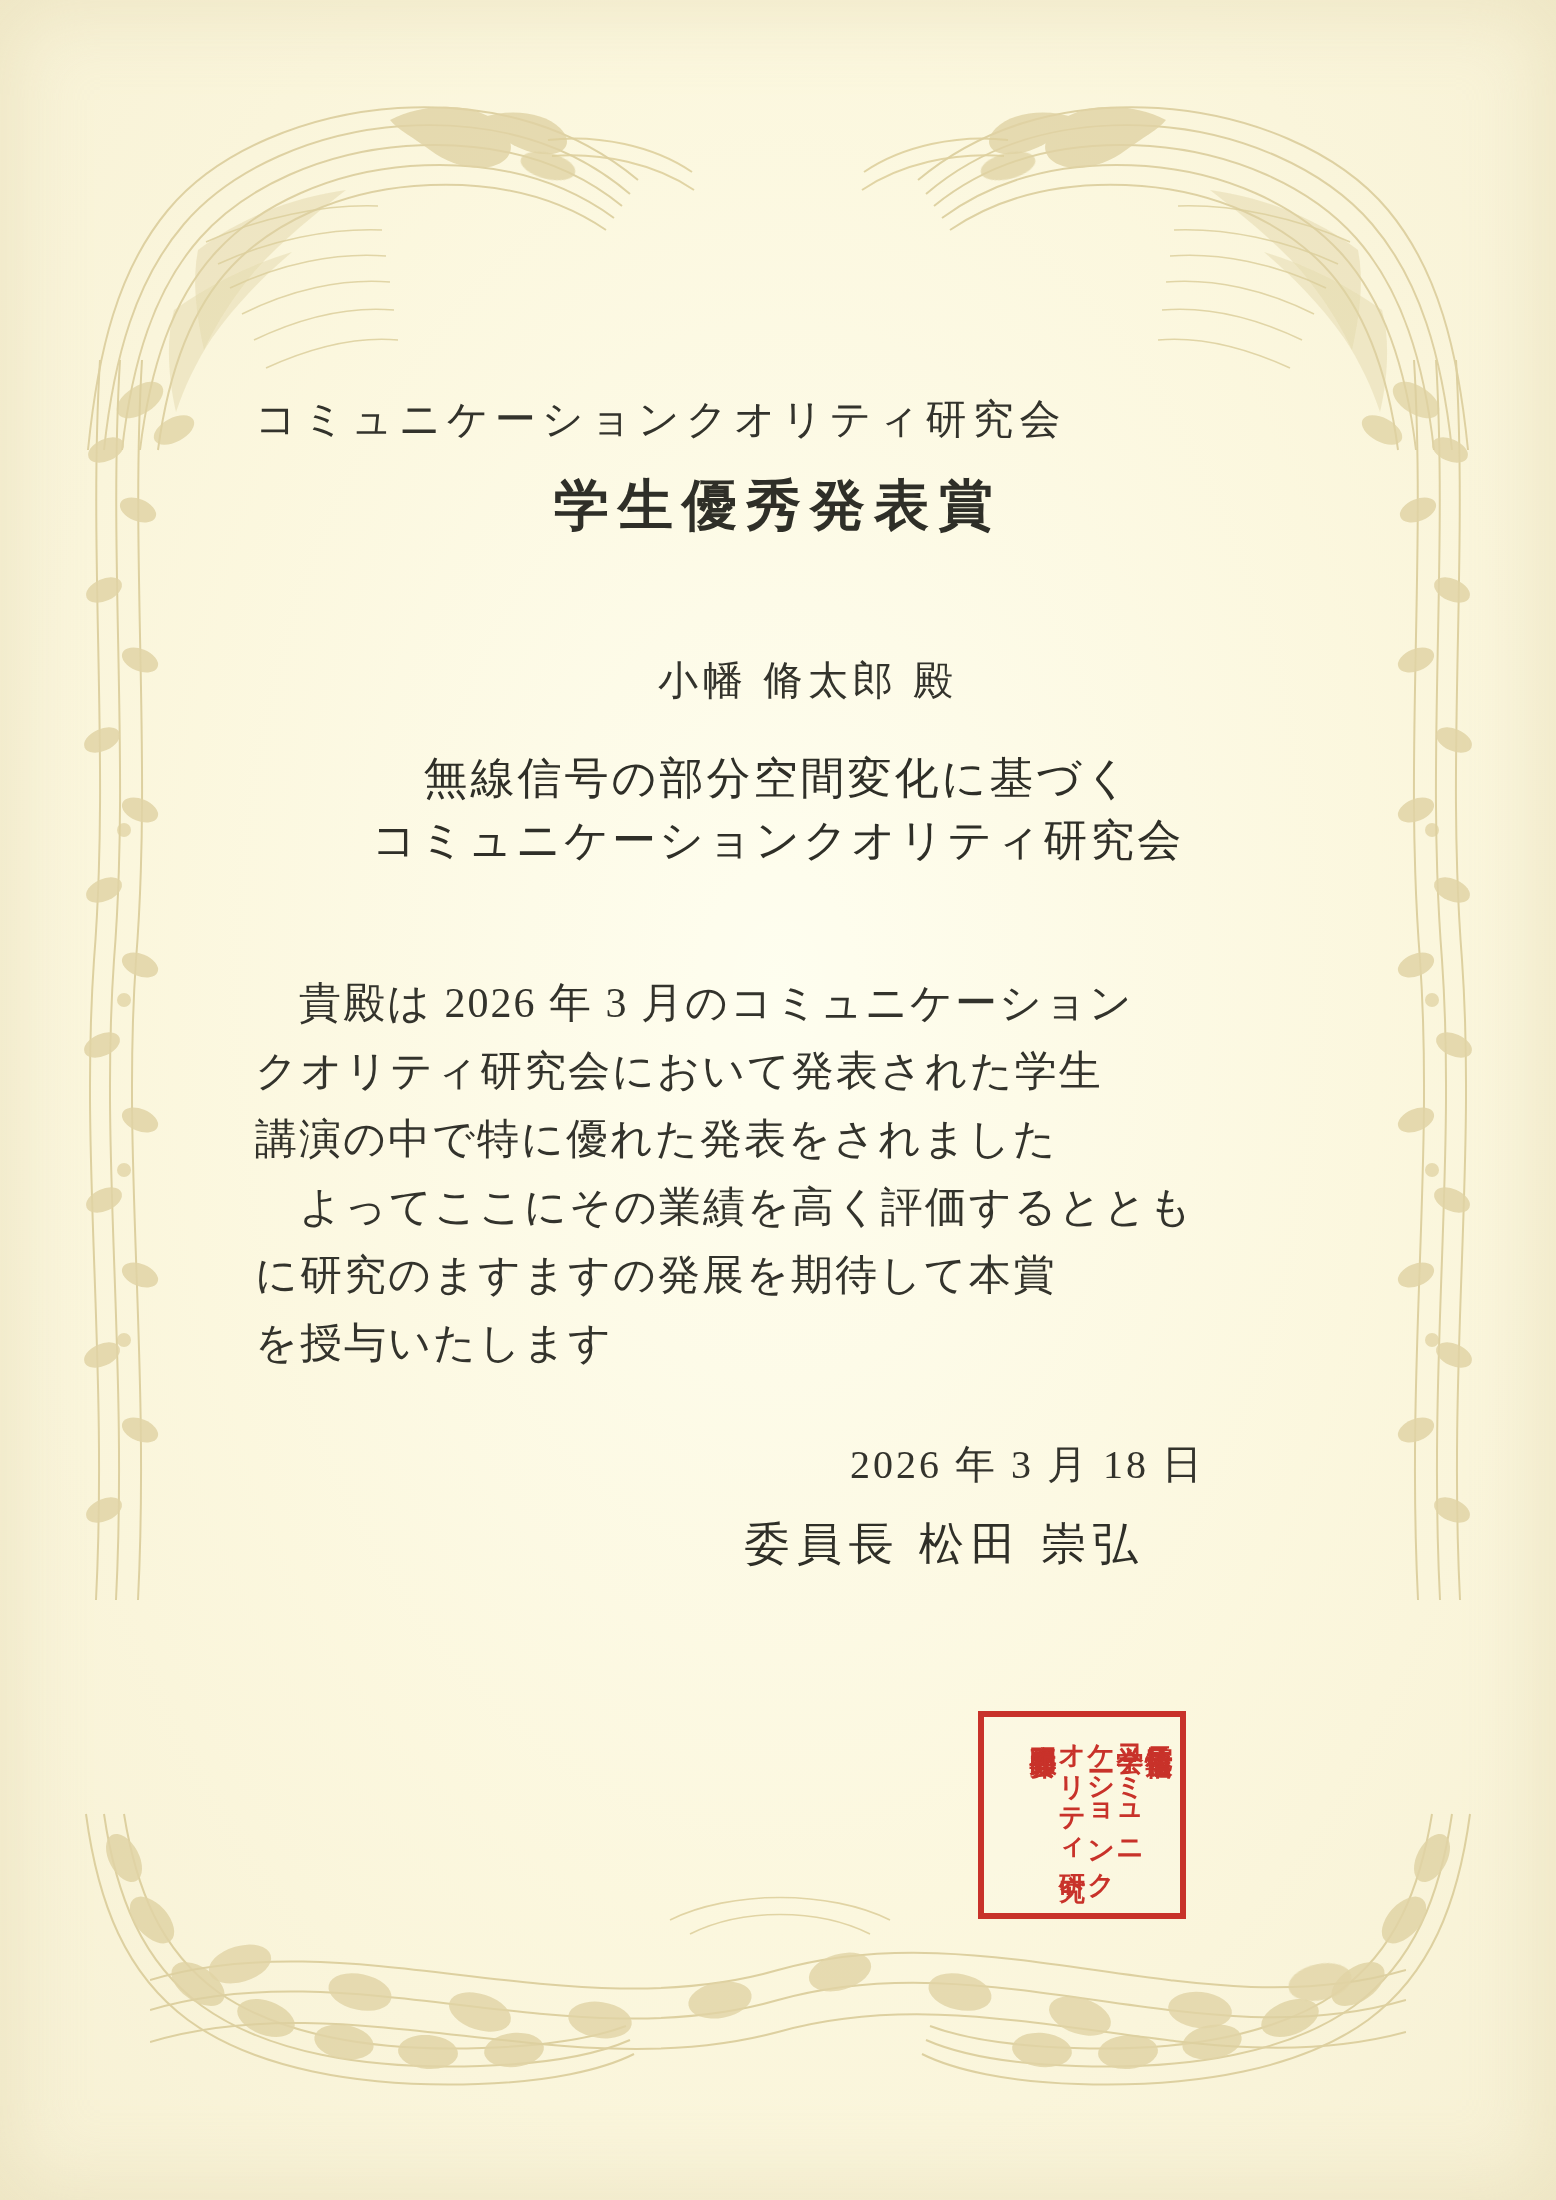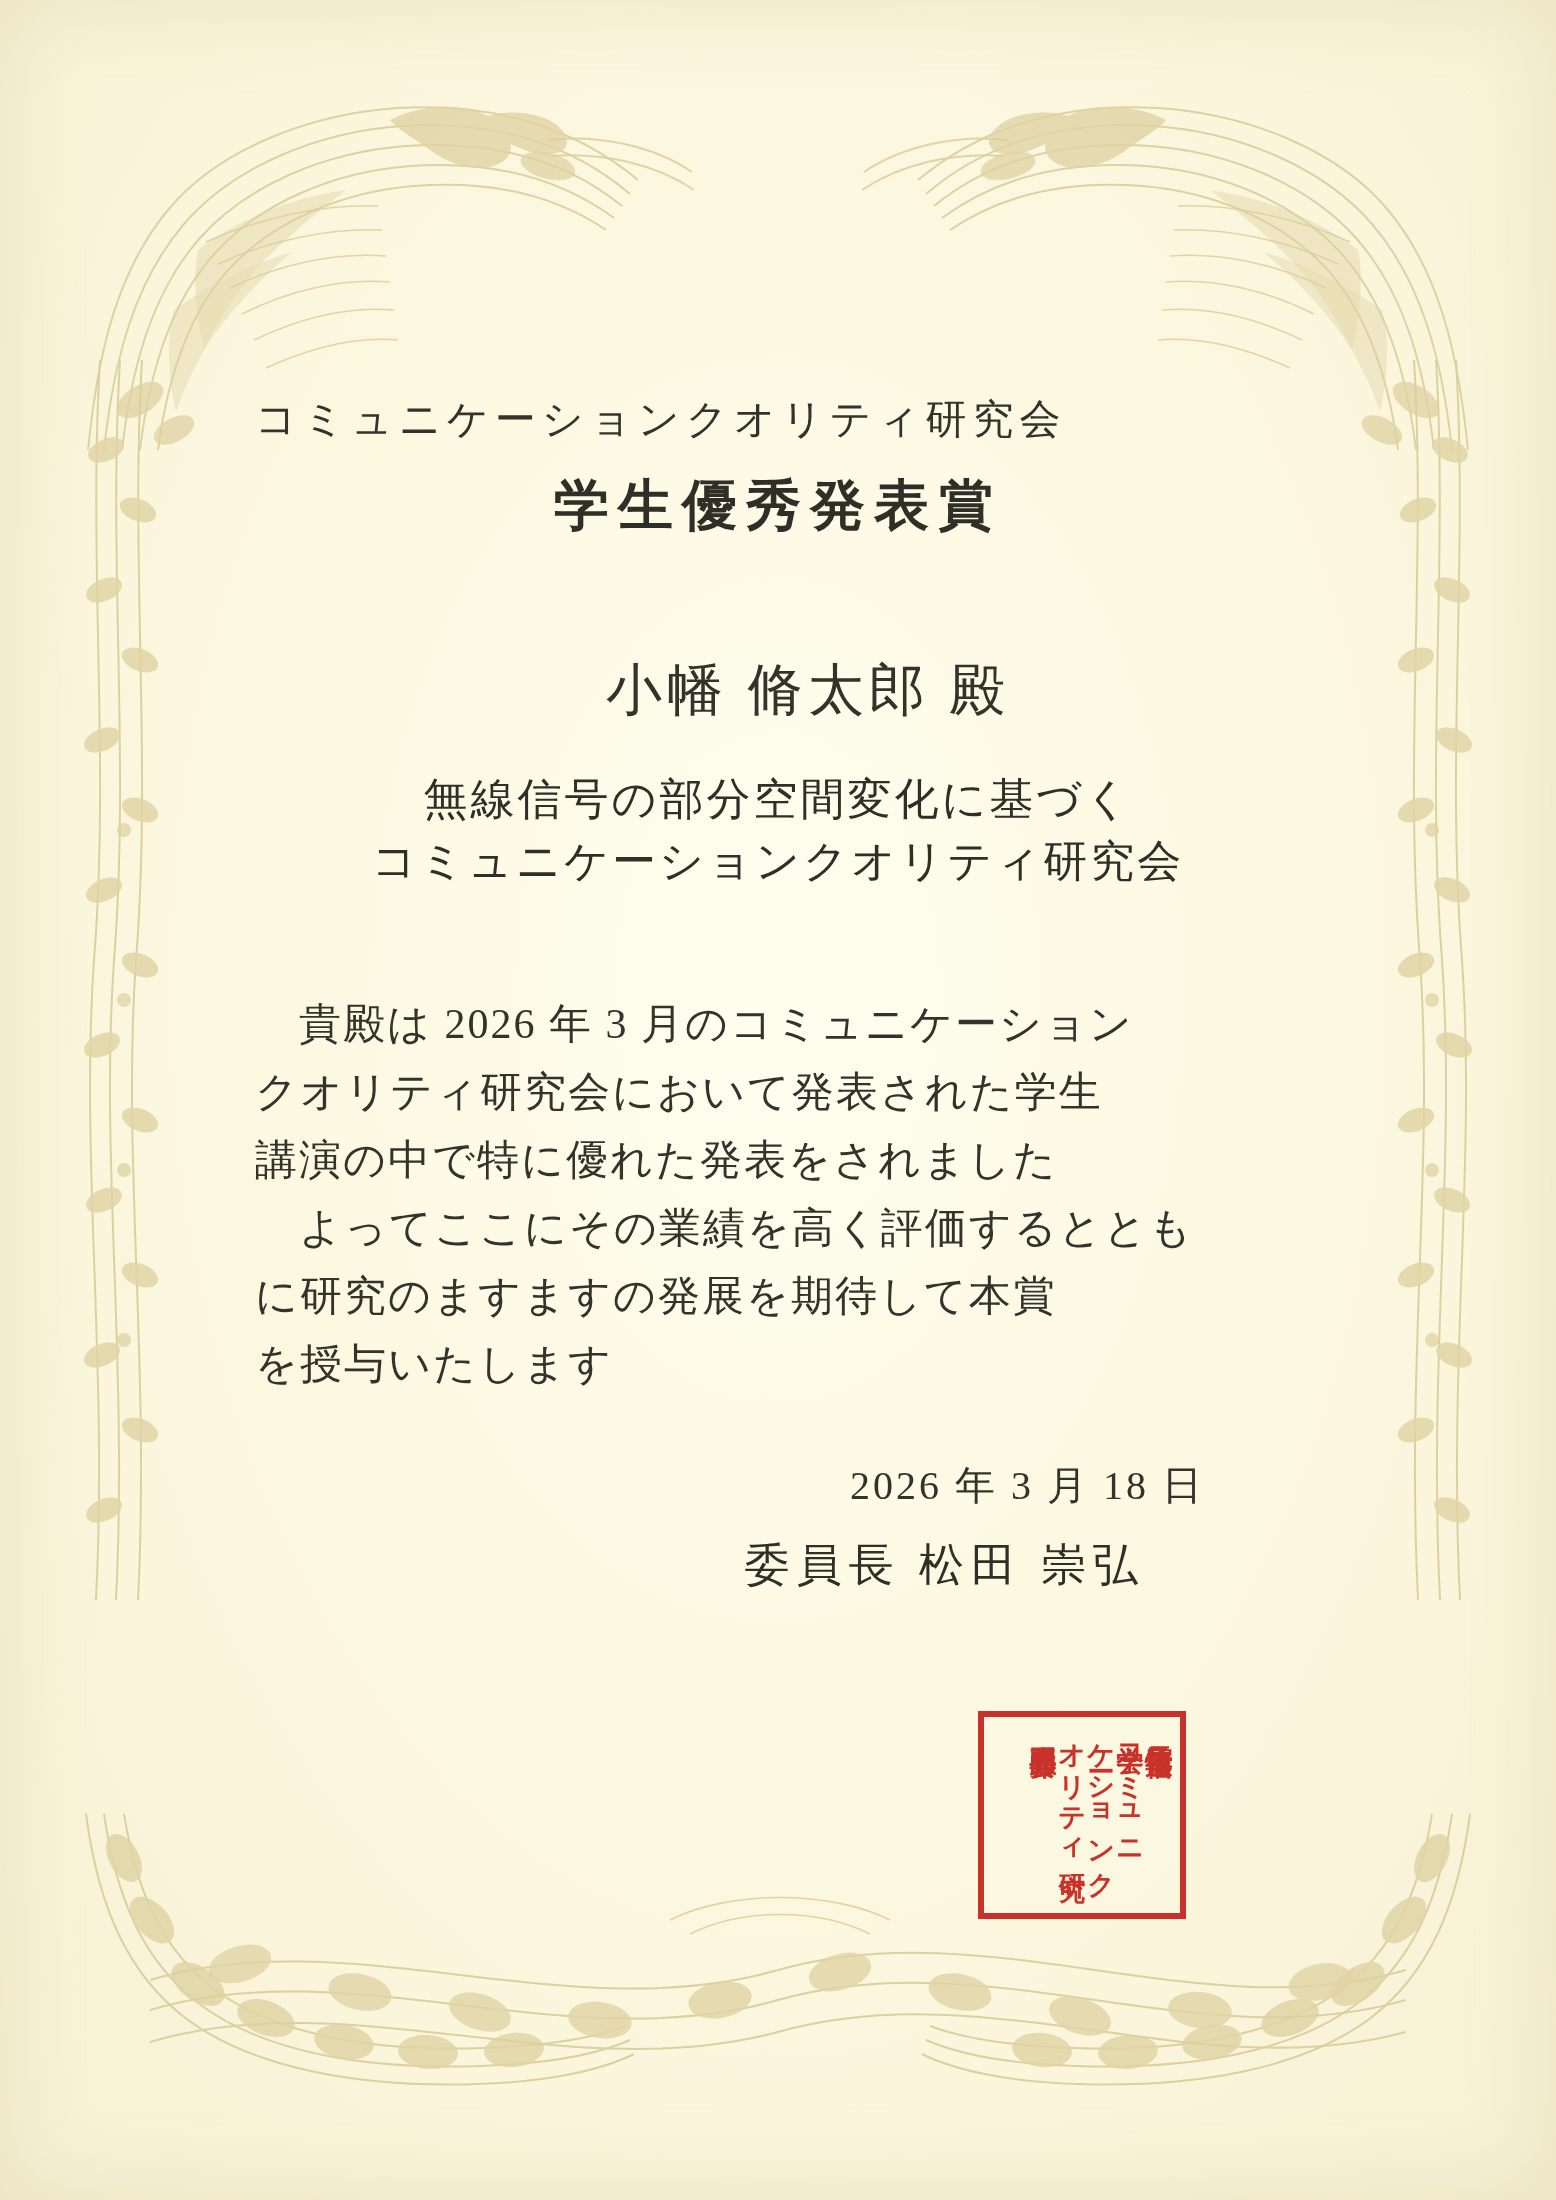--- a/index.html
+++ b/index.html
@@ -87,21 +87,21 @@
     text-align: center;
     color: #2f2f28;
     margin: 12px;
     white-space: nowrap;
   }
 
   .recipient {
     margin-top: 110px;
     text-align: center;
     padding-left: 60px;
-    font-size: 56px;
+    font-size: 40px;
     letter-spacing: 5px;
     color: #33332c;
   }
 
   .paper-title {
     margin-top: 40px;
     text-align: center;
     font-size: 44px;
     line-height: 1.42;
     letter-spacing: 3px;

